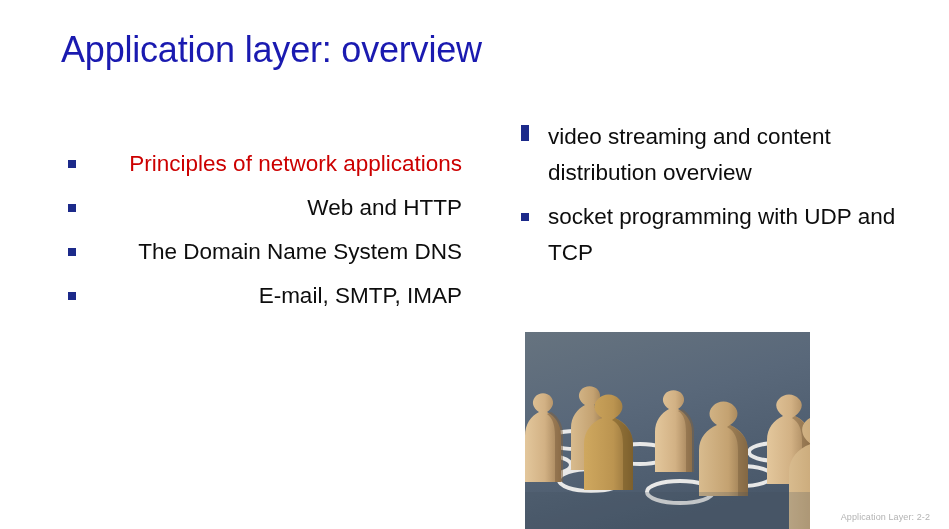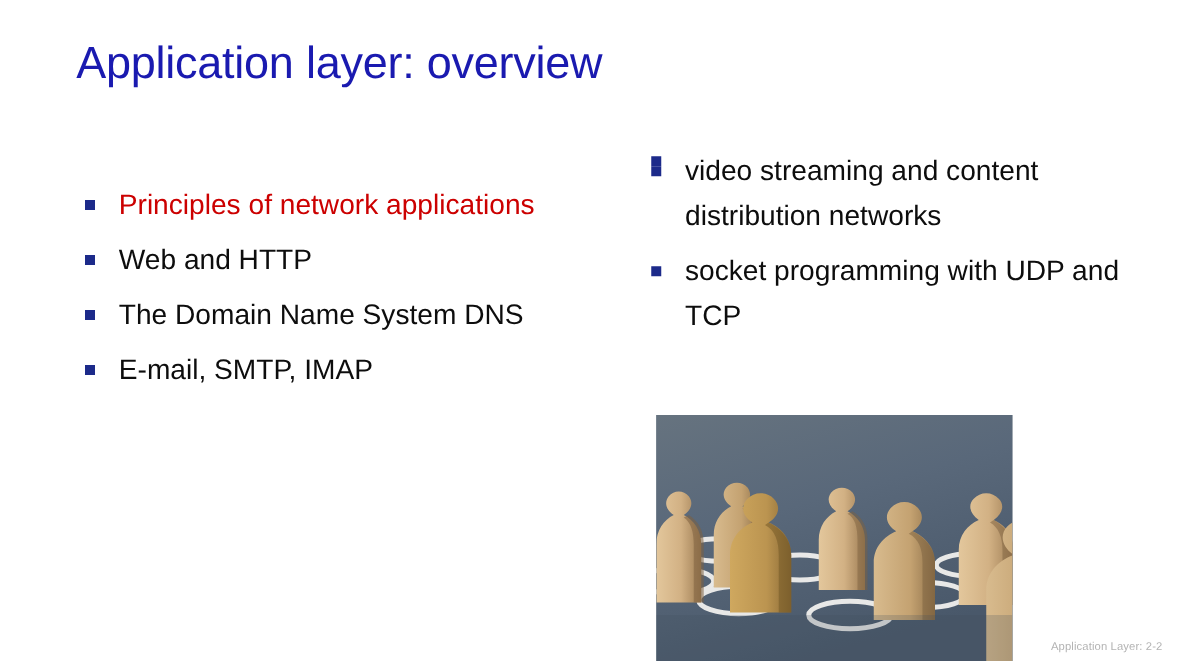--- a/index.html
+++ b/index.html
@@ -28,21 +28,21 @@
     letter-spacing: -0.2px;
     color: #1A1AB0;
     font-weight: 400;
     white-space: nowrap;
   }
 
   
   .bullet-col {
     position: absolute;
   }
-  #left-col  { left: 62px;  top: 146px; width: 400px; }
+  #left-col  { left: 62px;  top: 146px; width: 400px; text-align: right; }
   #right-col { left: 515px; top: 111px; width: 420px; }
 
   .bullet-item {
     position: relative;
     padding-left: 33px;
     margin-bottom: 8px;
     font-size: 22.5px;
     line-height: 36px;
     color: #0d0d0d;
   }
@@ -105,21 +105,21 @@
       <span>E-mail, SMTP, IMAP</span>
     </div>
   </div>
 
   <div id="right-col" class="bullet-col">
     <div class="bullet-item">
       <span class="marker"></span>
     </div>
     <div class="bullet-item">
       <span class="marker"></span>
-      <span>video streaming and content distribution networks</span>
+      <span>video streaming and content distribution overview</span>
     </div>
     <div class="bullet-item">
       <span class="marker"></span>
       <span>socket programming with UDP and TCP</span>
     </div>
   </div>
 
   <div id="network-photo">
     <svg viewBox="0 0 285 197" preserveAspectRatio="xMidYMid slice">
       <defs>

